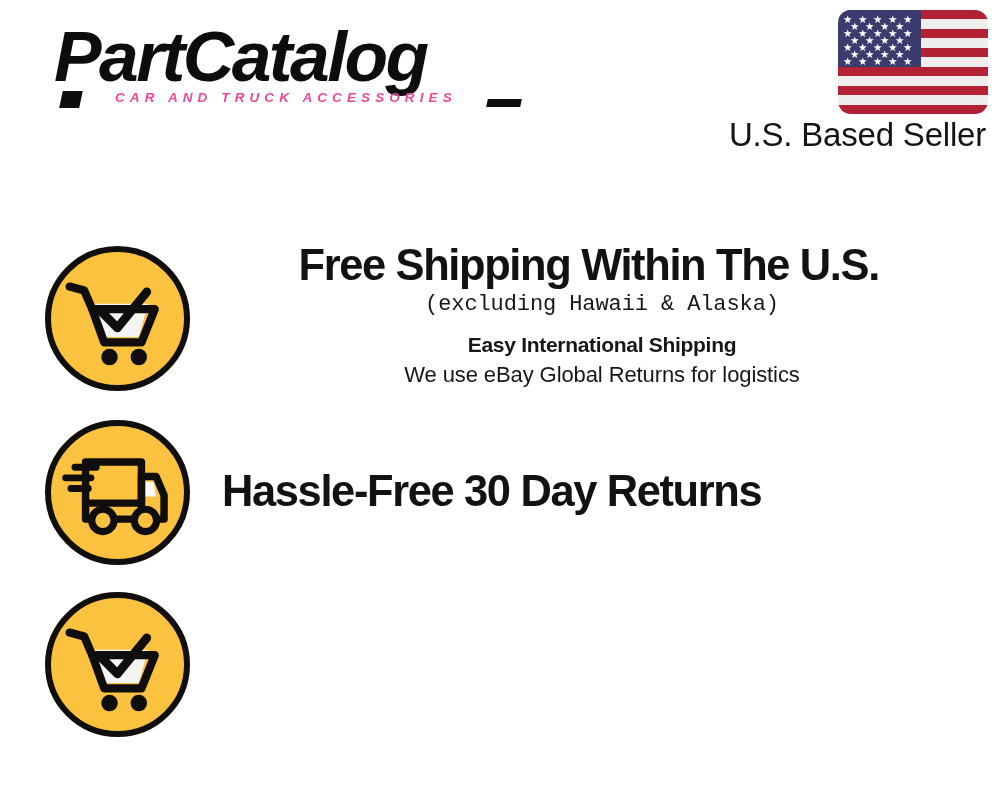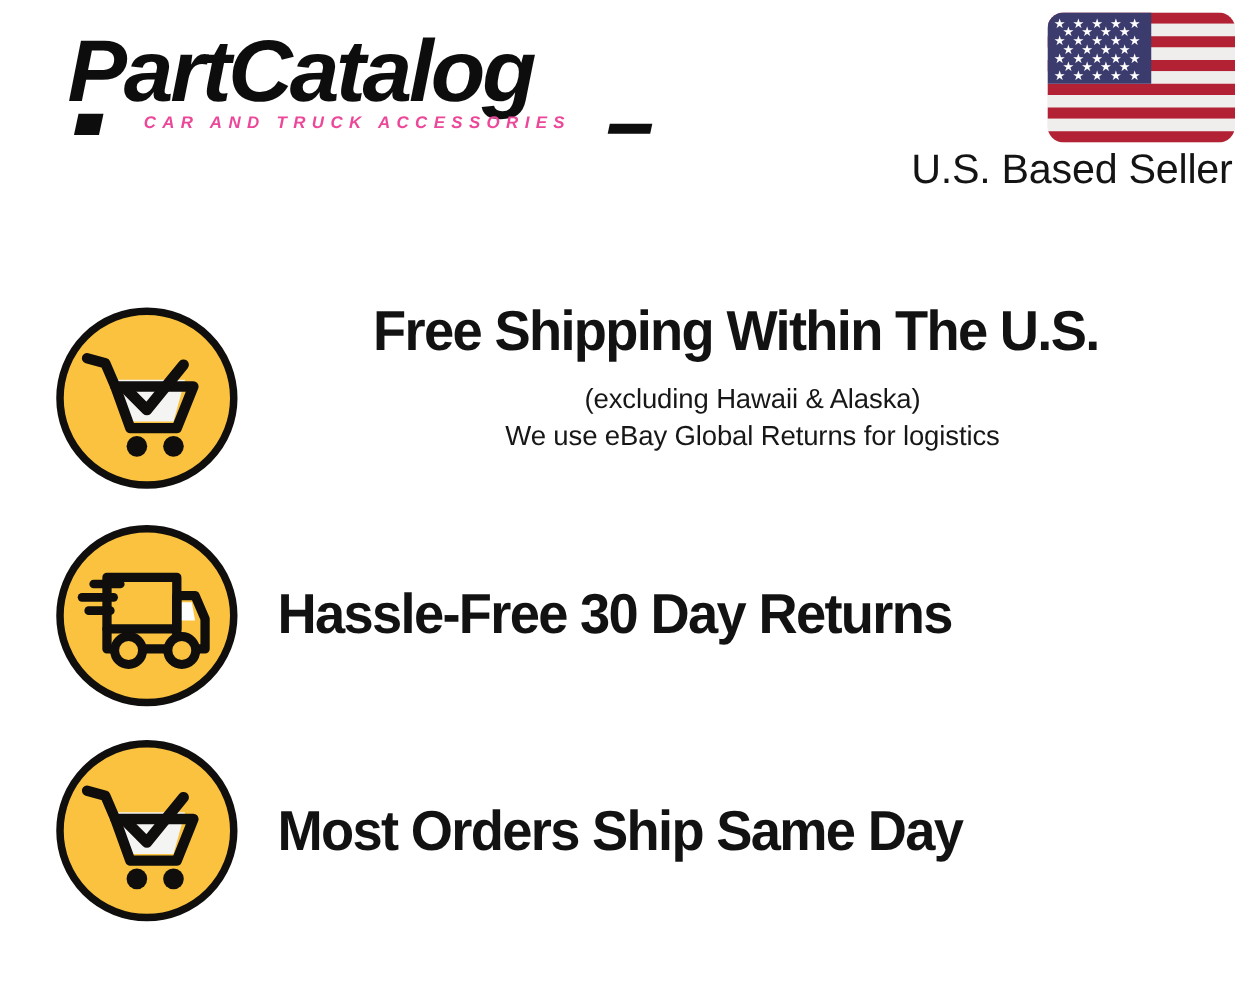--- a/index.html
+++ b/index.html
@@ -181,21 +181,21 @@
     white-space: nowrap;
   }
   .feature-sub.strong {
     font-weight: bold;
     font-size: 21px;
     letter-spacing: -0.3px;
   }
 
   
   #row-0 .feature-text { top: -6px; text-align: center; }
-  #row-0 .feature-sub.first { margin-top: 14px; }
+  #row-0 .feature-sub.first { margin-top: 0; font-family: Liberation Mono, monospace; }
   #row-0 .feature-sub.strong { margin-top: 10px; }
   #row-1 .feature-text { top: 46px; }
   #row-2 .feature-text { top: 48px; }
 </style>
 </head>
 <body>
 
 <div id="header">
 
   <div id="logo-block">
@@ -269,20 +269,21 @@
 
       <path d="M38 45 L50 57 L72 30" fill="none" stroke="#0f0e0c" stroke-width="6.6" stroke-linecap="round" stroke-linejoin="round"></path>
 
       <circle cx="44" cy="79" r="6.2" fill="#0f0e0c"></circle>
       <circle cx="66" cy="79" r="6.2" fill="#0f0e0c"></circle>
     </svg>
   </div>
   <div class="feature-text">
     <div class="feature-title">Free Shipping Within The U.S.</div>
     <div class="feature-sub first">(excluding Hawaii &amp; Alaska)</div>
+    <div class="feature-sub strong">Easy International Shipping</div>
     <div class="feature-sub">We use eBay Global Returns for logistics</div>
   </div>
 </div>
 
 <div class="feature-row" id="row-1">
   <div class="badge">
     <svg viewBox="0 0 100 100" aria-hidden="true">
 
       <path d="M68 42 L77 42 L79 53 L68 53 Z" fill="#fdfdfb"></path>
 
@@ -309,16 +310,13 @@
   <div class="badge">
     <svg viewBox="0 0 100 100" aria-hidden="true">
       <path d="M31 39 L73 39 L66 64 L38 64 Z" fill="#f4f4f2"></path>
       <path d="M14 26 L25 29 L31 43" fill="none" stroke="#0f0e0c" stroke-width="6.2" stroke-linecap="round" stroke-linejoin="round"></path>
       <path d="M31 43 L78 43 L68 68 L40 68 Z" fill="none" stroke="#0f0e0c" stroke-width="6.2" stroke-linejoin="round" stroke-linecap="round"></path>
       <path d="M38 45 L50 57 L72 30" fill="none" stroke="#0f0e0c" stroke-width="6.6" stroke-linecap="round" stroke-linejoin="round"></path>
       <circle cx="44" cy="79" r="6.2" fill="#0f0e0c"></circle>
       <circle cx="66" cy="79" r="6.2" fill="#0f0e0c"></circle>
     </svg>
   </div>
-  <div class="feature-text">
-    <div class="feature-title">Most Orders Ship Same Day</div>
-  </div>
 </div>
 
 </body></html>

